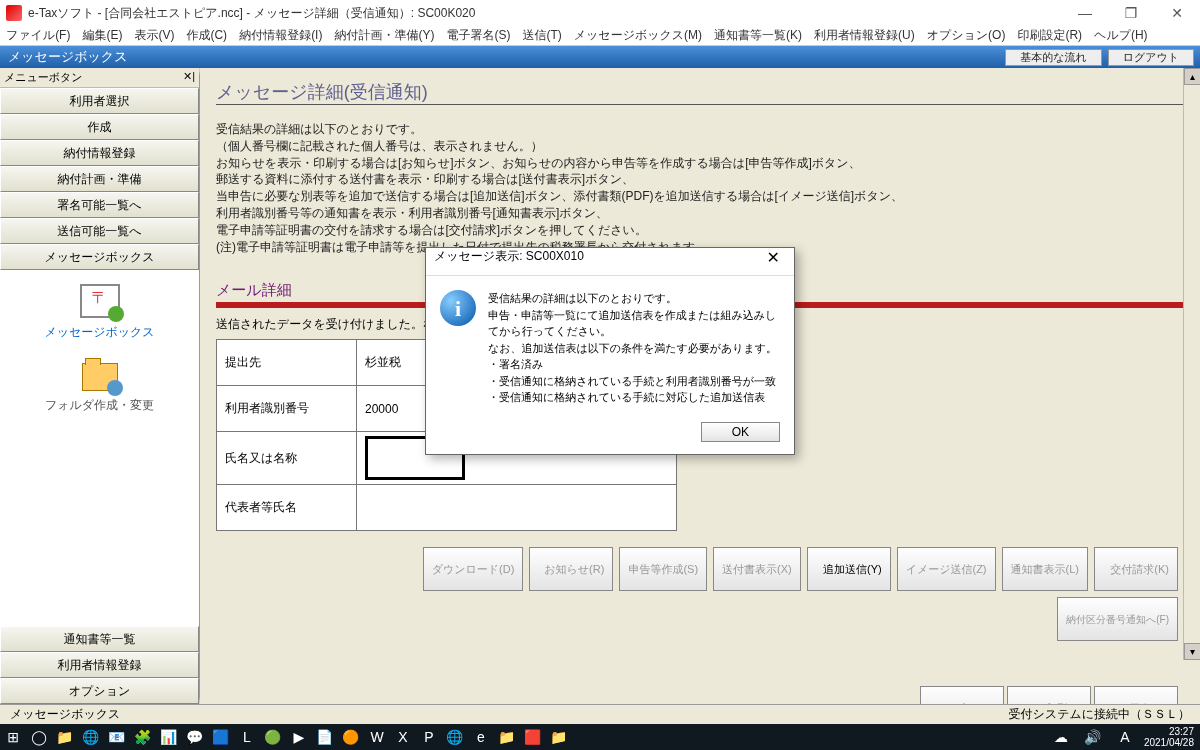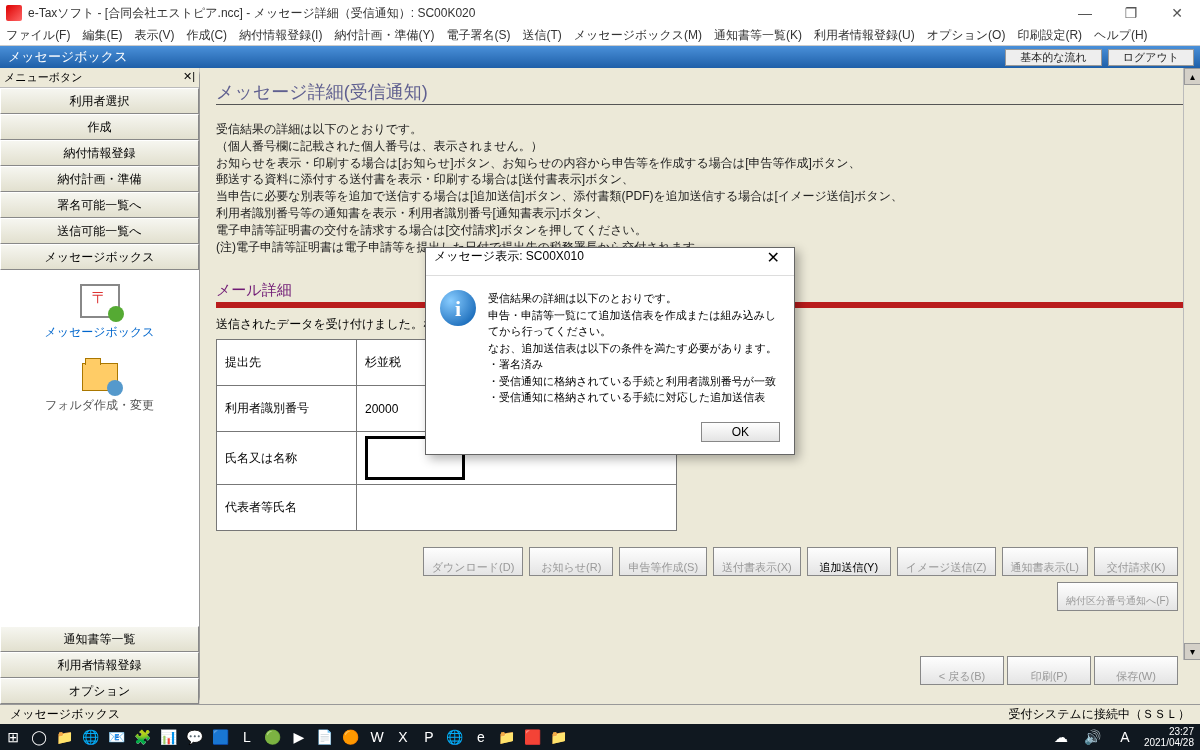--- a/index.html
+++ b/index.html
@@ -47,21 +47,21 @@
 
 
 .detail-table { border-collapse:collapse; font-size:12px; margin-top:4px; }
 .detail-table td { border:1px solid #777; padding:4px 8px; background:#fff; height:46px; }
 .detail-table td.h { width:140px; background:#fff; }
 .detail-table td.v { width:320px; }
 .blackbox { border:3px solid #000; width:100px; height:44px; background:#fff; display:inline-block; vertical-align:middle;}
 
 
 .btn-row { display:flex; gap:6px; margin-top:16px; justify-content:flex-end; padding-right:12px; }
-.btn, .btn-dis { font-size:11px; padding:12px 8px; border:1px solid #888; background:linear-gradient(#fefefe,#e4e4e4); min-width:84px; text-align:center; height:29px;}
+.btn, .btn-dis { font-size:11px; padding:12px 8px; border:1px solid #888; background:linear-gradient(#fefefe,#e4e4e4); min-width:84px; text-align:right; height:44px;}
 .btn-dis { color:#999; }
 .btn-row2 { display:flex; gap:3px; justify-content:flex-end; padding-right:12px; margin-top:45px;}
 .single-right{display:flex;justify-content:flex-end;padding-right:12px;margin-top:6px;}
 
 
 .modal { position:absolute; left:425px; top:247px; width:370px; background:#fff; border:1px solid #666; box-shadow:4px 4px 10px rgba(0,0,0,.3); z-index:10; }
 .modal-title { height:28px; background:#fff; border-bottom:1px solid #ddd; display:flex; align-items:flex-start; justify-content:space-between; padding:0 8px; font-size:12px; }
 .modal-close { font-size:16px; padding:0 6px; }
 .modal-body { display:flex; padding:14px 14px 10px; gap:12px; font-size:11px; line-height:1.5; }
 .info-icon { width:36px; height:36px; border-radius:50%; background:radial-gradient(circle at 30% 30%, #8cf, #05a); color:#fff; font-size:22px; font-weight:bold; display:flex; align-items:center; justify-content:center; font-family:serif; flex-shrink:0; }

